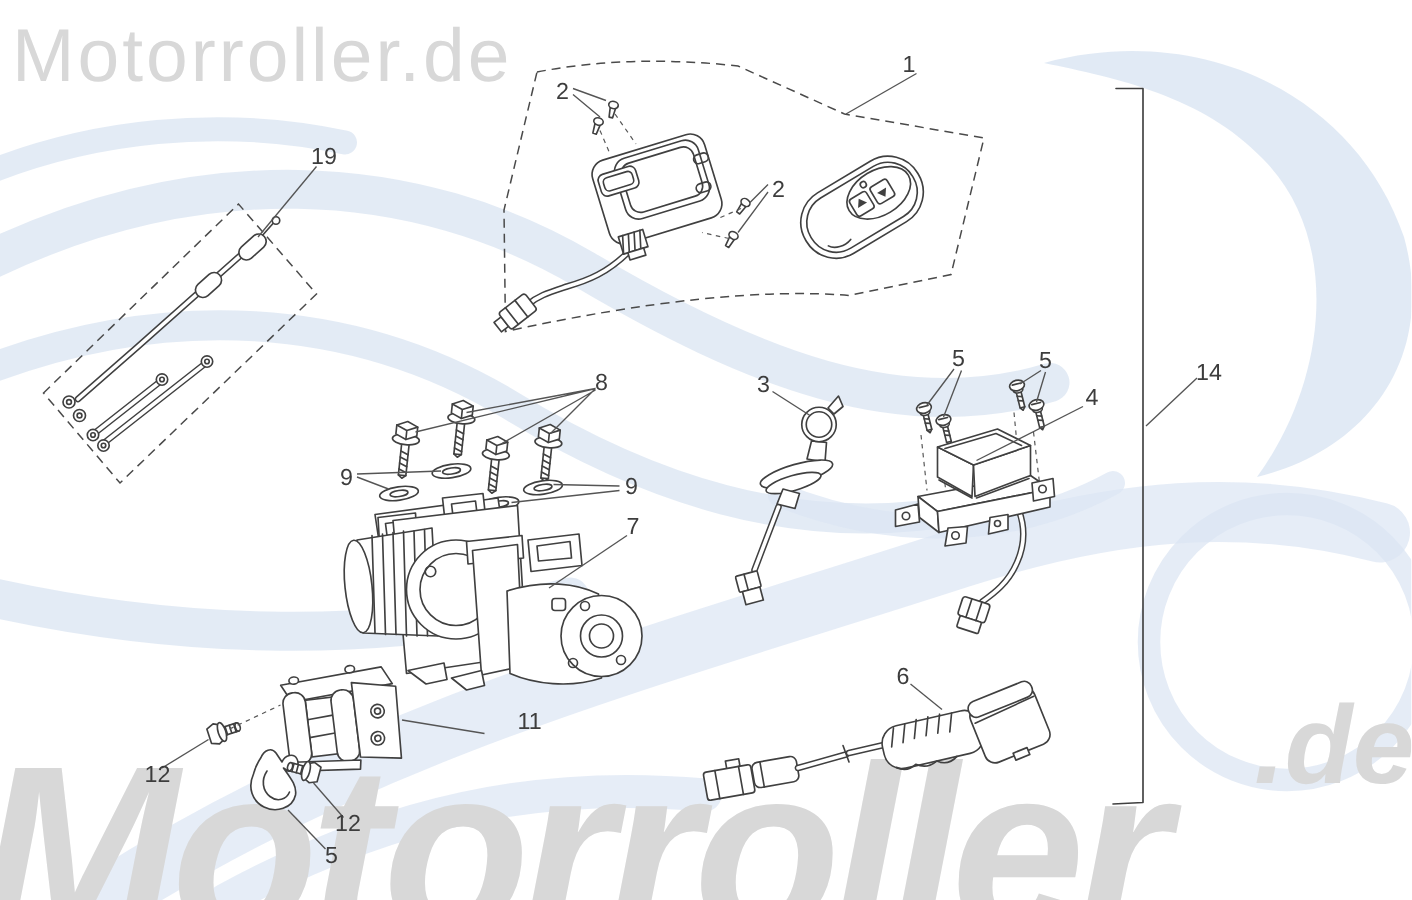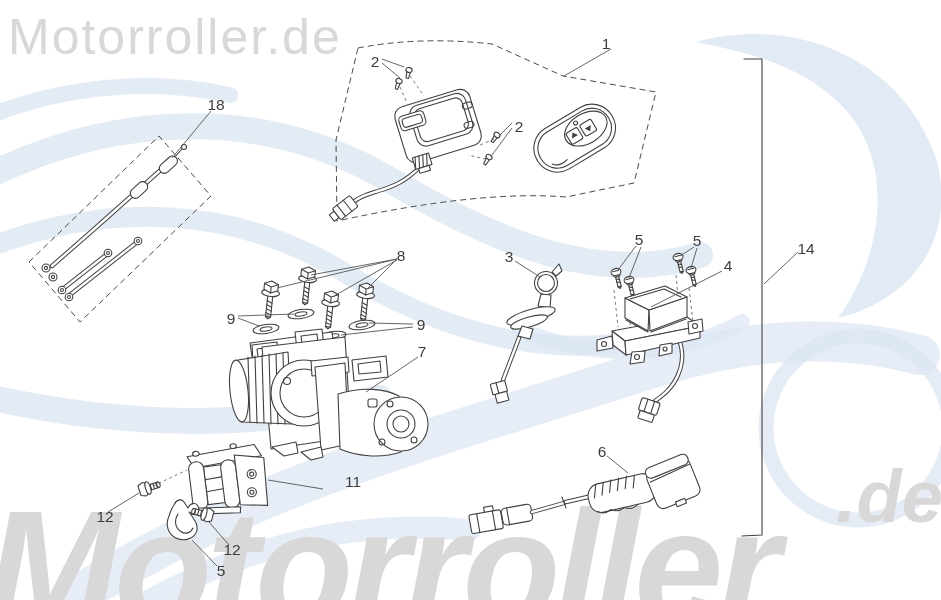--- a/index.html
+++ b/index.html
@@ -352,21 +352,21 @@
       <div class="callout" style="left: 519px; top: 127px;">2</div>
       <div class="callout" style="left: 509px; top: 257px;">3</div>
       <div class="callout" style="left: 728px; top: 266px;">4</div>
       <div class="callout" style="left: 639px; top: 240px;">5</div>
       <div class="callout" style="left: 697px; top: 241px;">5</div>
       <div class="callout" style="left: 602px; top: 452px;">6</div>
       <div class="callout" style="left: 422px; top: 352px;">7</div>
       <div class="callout" style="left: 401px; top: 256px;">8</div>
       <div class="callout" style="left: 231px; top: 319px;">9</div>
       <div class="callout" style="left: 421px; top: 325px;">9</div>
-      <div class="callout" style="left: 216px; top: 105px;">18</div>
+      <div class="callout" style="left: 216px; top: 105px;">19</div>
       <div class="callout" style="left: 331px; top: 482px; margin-left: 22px;">11</div>
       <div class="callout" style="left: 105px; top: 517px;">12</div>
       <div class="callout" style="left: 232px; top: 550px;">12</div>
       <div class="callout" style="left: 221px; top: 571px;">5</div>
       <div class="callout" style="left: 806px; top: 249px; text-align: center;">14</div>
     </div>
 
 </div>
 
 </body></html>

